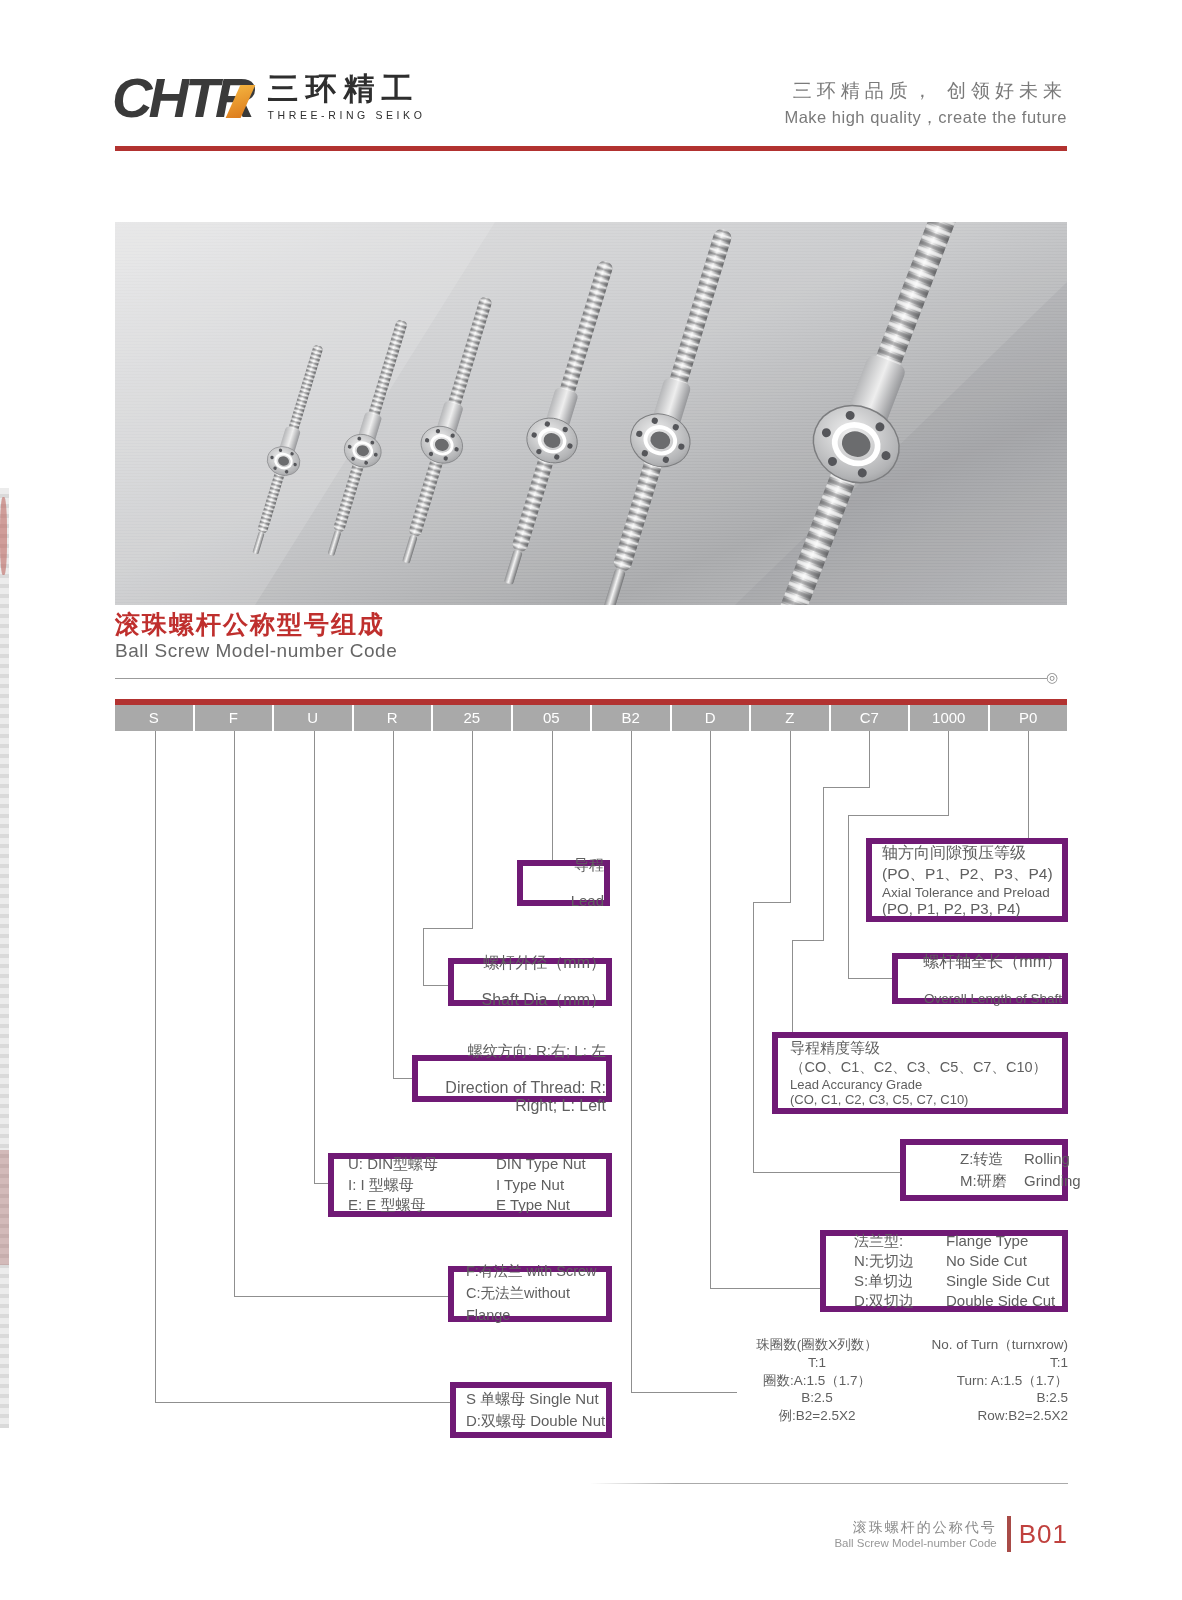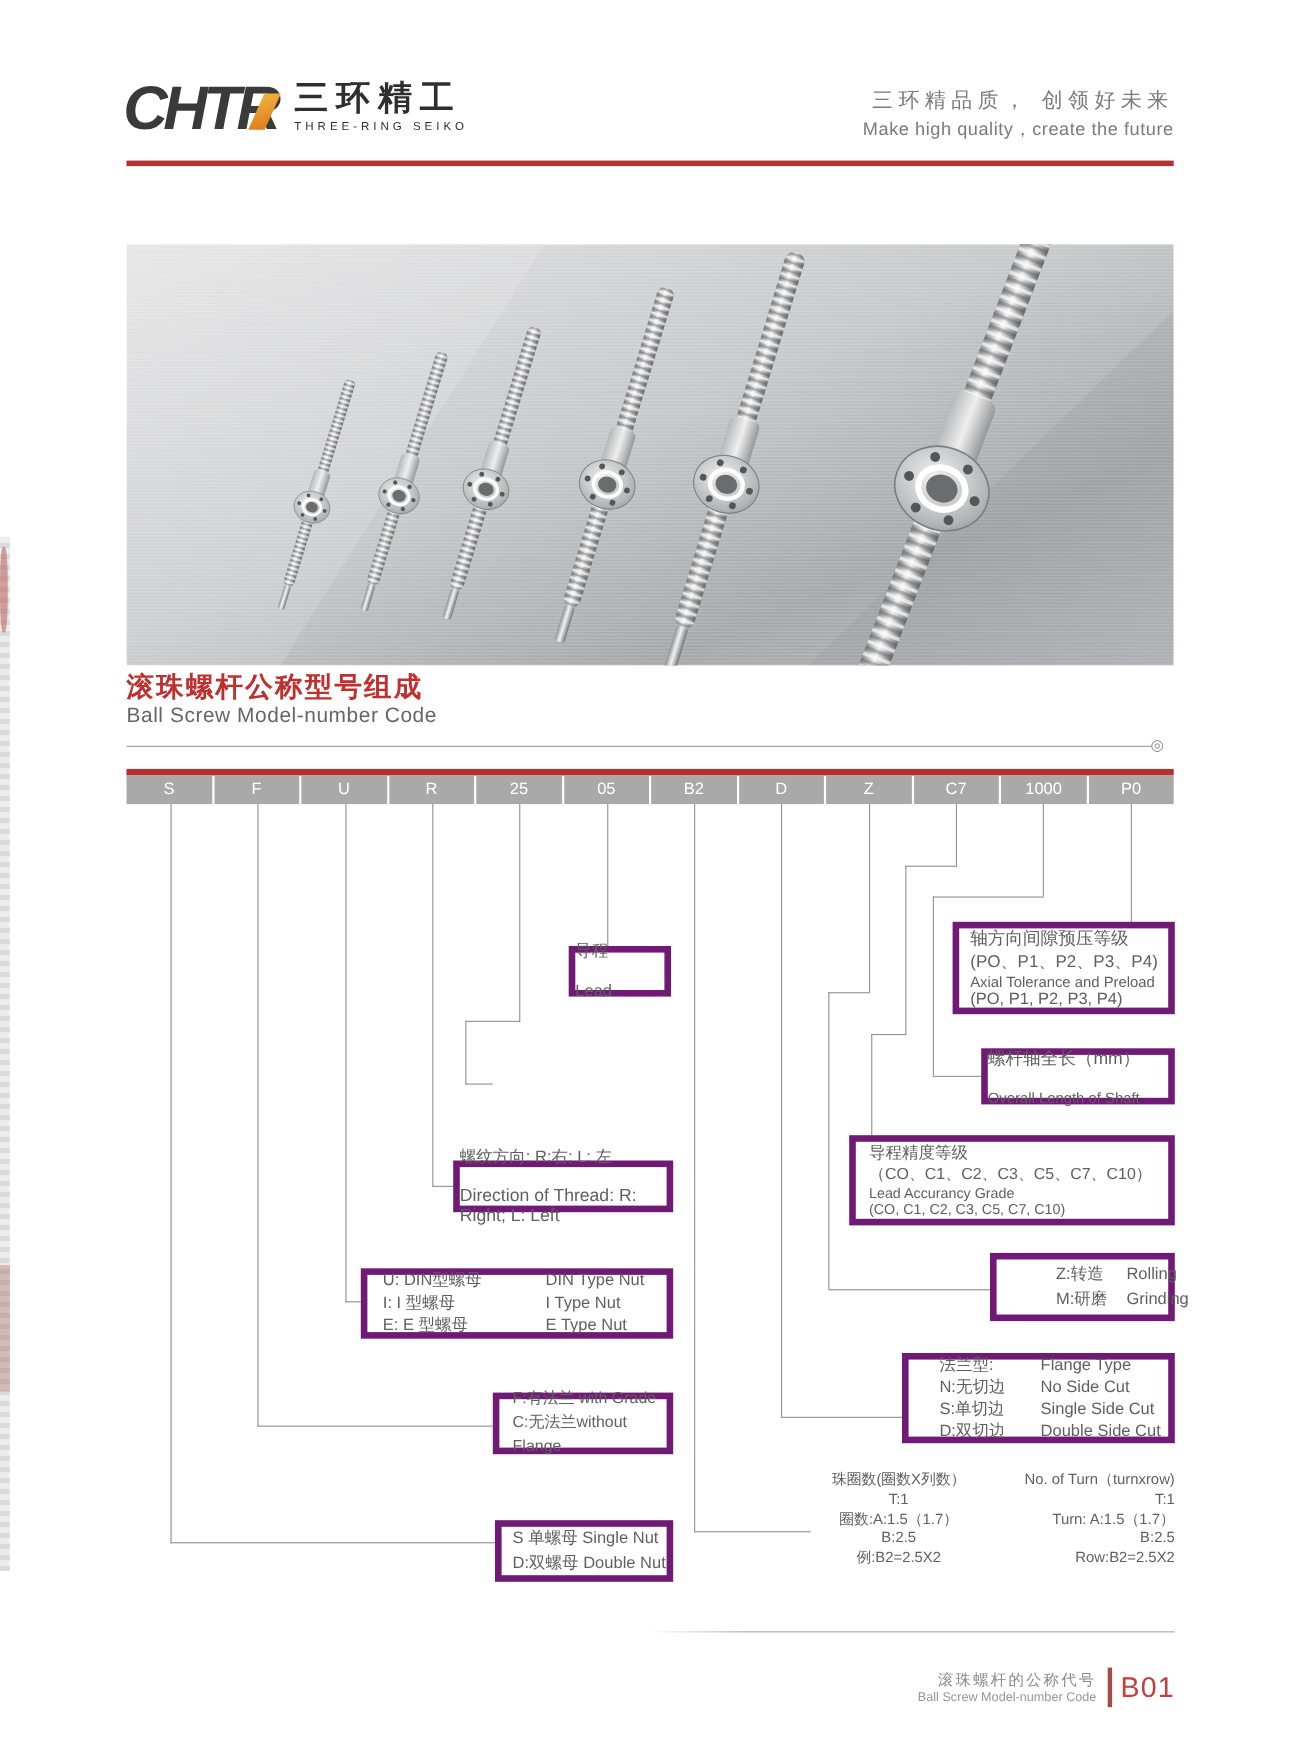--- a/index.html
+++ b/index.html
@@ -41,21 +41,21 @@
   .bar-red { left:115px; top:699px; width:952px; height:6px; background:#b23230; }
   .bar-row { left:115px; top:705px; width:952px; height:26px; display:flex; gap:2px; }
   .bar-cell { flex:1; background:#a9a9a9; color:#fff; font-size:15px; line-height:26px; text-align:center; }
 
   
   .ln { position:absolute; background:#8f8f8f; }
 
   
   .infobox { position:absolute; border:6px solid #701a75; background:#fff; color:#5f5f5f;
              box-sizing:border-box; display:flex; flex-direction:column; justify-content:center; }
-  .tc { text-align:left;gap:16px; }
+  .tc { text-align:right;gap:16px; }
   .box-lead { left:517px; top:860px; width:93px; height:46px; font-size:15px; line-height:1.35; }
   .box-shaft { left:448px; top:958px; width:164px; height:48px; font-size:16px; line-height:1.3; }
   .box-thread { left:412px; top:1055px; width:200px; height:47px; }
   .box-thread .cn { font-size:15px; }
   .box-thread .en { font-size:16px; margin-top:2px; }
   .box-din { left:328px; top:1153px; width:284px; height:64px; font-size:15px; padding-left:14px; }
   .box-din .row { display:grid; grid-template-columns:148px 1fr; line-height:1.38; }
   .box-fc { left:448px; top:1266px; width:164px; height:56px; font-size:14.5px; padding-left:12px; line-height:1.5; }
   .box-sd { left:450px; top:1382px; width:162px; height:56px; font-size:15px; padding-left:10px; line-height:1.5; }
   .box-axial { left:866px; top:838px; width:202px; height:84px; padding-left:10px; }
@@ -225,20 +225,24 @@
   <div class="ln" style="left:753px;top:902px;width:1px;height:270px"></div>
   <div class="ln" style="left:753px;top:1172px;width:147px;height:1px"></div>
   <div class="ln" style="left:710px;top:731px;width:1px;height:557px"></div>
   <div class="ln" style="left:710px;top:1288px;width:110px;height:1px"></div>
 
   <div class="infobox box-lead tc">
     <div>导程</div>
     <div>Lead</div>
   </div>
 
+  <div class="infobox box-shaft tc">
+    <div>螺杆外径（mm）</div>
+    <div>Shaft Dia（mm）</div>
+  </div>
 
   <div class="infobox box-thread tc">
     <div class="cn">螺纹方向: R:右; L: 左</div>
     <div class="en">Direction of Thread: R: Right; L: Left</div>
   </div>
 
   <div class="infobox box-din">
     <div class="row">
         <span>U: DIN型螺母</span>
         <span>DIN Type Nut</span>
@@ -247,21 +251,21 @@
         <span>I: I 型螺母</span>
         <span>I Type Nut</span>
       </div>
     <div class="row">
         <span>E: E 型螺母</span>
         <span>E Type Nut</span>
       </div>
   </div>
 
   <div class="infobox box-fc">
-    <div>F:有法兰 with Grade</div>
+    <div>F:有法兰 with Screw</div>
     <div>C:无法兰without Flange</div>
   </div>
 
   <div class="infobox box-sd">
     <div>S 单螺母 Single Nut</div>
     <div>D:双螺母 Double Nut</div>
   </div>
 
   <div class="infobox box-axial">
     <div class="l1">轴方向间隙预压等级</div>

